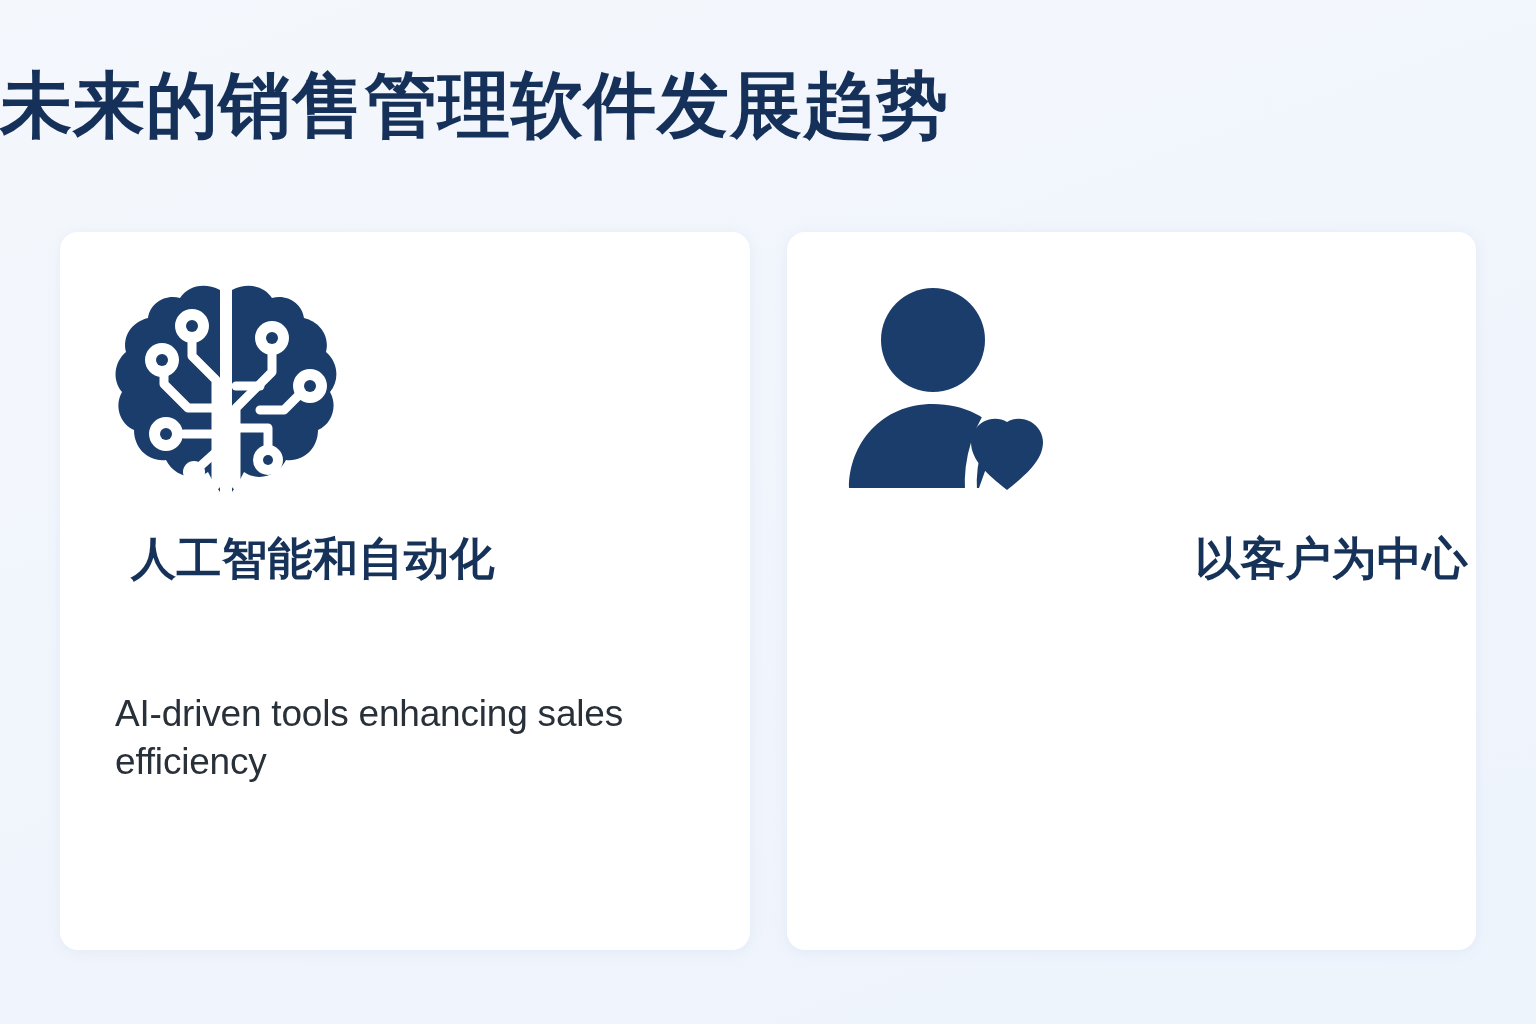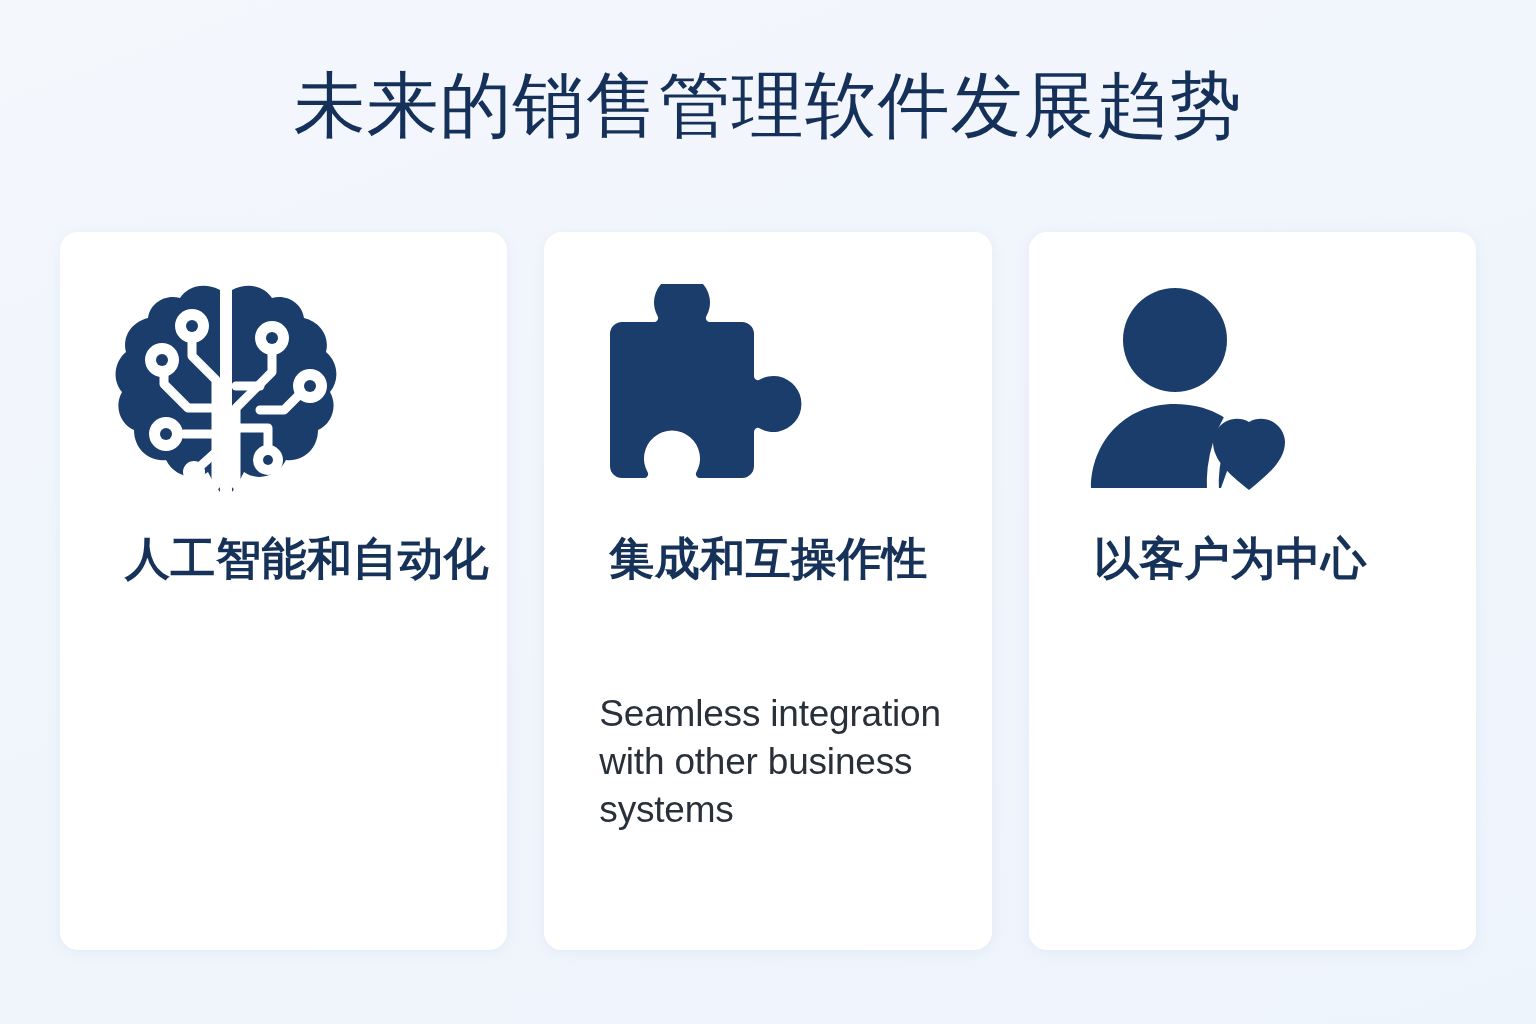--- a/index.html
+++ b/index.html
@@ -18,24 +18,24 @@
     width: 1536px;
     height: 1024px;
     background: linear-gradient(160deg, #f4f8fd 0%, #f1f5fc 45%, #eef4fc 100%);
     box-sizing: border-box;
   }
   .title {
     position: absolute;
     top: 62px;
     left: 0;
     width: 1536px;
-    text-align: center;
+    text-align: left;
     font-size: 72px;
     line-height: 86px;
-    font-weight: normal;
+    font-weight: bold;
     color: #153159;
     letter-spacing: 1px;
     white-space: nowrap;
   }
   .cards {
     position: absolute;
     top: 232px;
     left: 60px;
     width: 1416px;
     height: 718px;
@@ -60,40 +60,40 @@
     display: flex;
     align-items: center;
     justify-content: flex-start;
   }
   .icon-wrap svg {
     display: block;
   }
   .card-heading {
     position: absolute;
     top: 300px;
-    left: 65px;
+    left: 71px;
     right: 8px;
     font-size: 45px;
     line-height: 54px;
     font-weight: bold;
     color: #163259;
     letter-spacing: 0.5px;
   }
   .card-body {
     position: absolute;
     top: 458px;
     left: 55px;
     right: 2px;
     font-size: 37px;
     line-height: 48px;
     font-weight: 300;
     color: #283039;
     letter-spacing: -0.2px;
   }
-  .card-3 .card-heading { top: 300px; }
+  .card-3 .card-heading { top: 300px; text-align: right; }
   .card-4 .card-body { right: -6px; }
 </style>
 </head>
 <body>
 
 <div class="page">
 
   <div class="title">未来的销售管理软件发展趋势</div>
 
   <div class="cards">
@@ -130,52 +130,23 @@
             <circle cx="80" cy="46" r="6"></circle>
             <circle cx="50" cy="80" r="6"></circle>
             <circle cx="54" cy="154" r="6"></circle>
             <circle cx="160" cy="58" r="6"></circle>
             <circle cx="198" cy="106" r="6"></circle>
             <circle cx="156" cy="180" r="5"></circle>
           </g>
         </svg>
       </div>
       <div class="card-heading">人工智能和自动化</div>
+      <div class="card-body">AI-driven tools enhancing sales efficiency</div>
     </div>
 
-    <div class="card card-2">
-      <div class="icon-wrap">
-        <svg width="206" height="216" viewBox="0 0 206 216" aria-hidden="true">
-          <path fill="#1b3d6b" d="
-            M14 50
-            a12 12 0 0 1 12 -12
-            L58 38
-            a4 4 0 0 0 4 -5
-            a28 28 0 1 1 48 0
-            a4 4 0 0 0 4 5
-            L146 38
-            a12 12 0 0 1 12 12
-            L158 92
-            a4 4 0 0 0 5 4
-            a28 28 0 1 1 0 48
-            a4 4 0 0 0 -5 4
-            L158 182
-            a12 12 0 0 1 -12 12
-            L104 194
-            a4 4 0 0 1 -4 -5
-            a28 28 0 1 0 -48 0
-            a4 4 0 0 1 -4 5
-            L26 194
-            a12 12 0 0 1 -12 -12
-            Z"></path>
-        </svg>
-      </div>
-      <div class="card-heading">集成和互操作性</div>
-      <div class="card-body">Seamless integration with other business systems</div>
-    </div>
 
     <div class="card card-3">
       <div class="icon-wrap">
         <svg width="222" height="216" viewBox="0 0 222 216" aria-hidden="true">
           <circle cx="94" cy="56" r="52" fill="#1b3d6b"></circle>
           <path fill="#1b3d6b" d="
             M10 204
             C10 160 42 120 94 120
             C126 120 150 134 166 154
             L150 176

